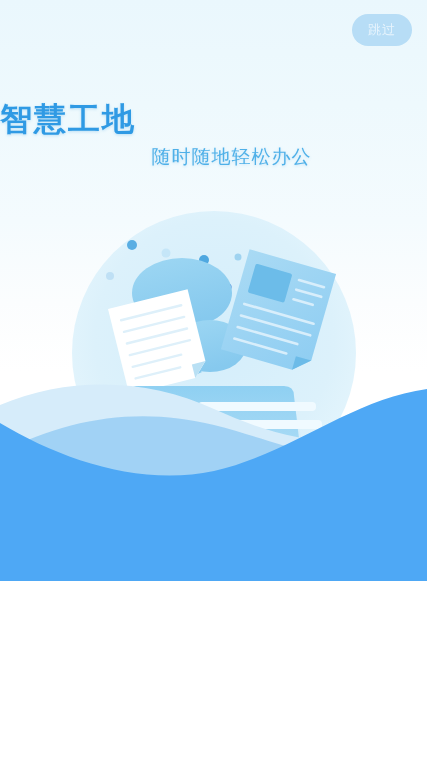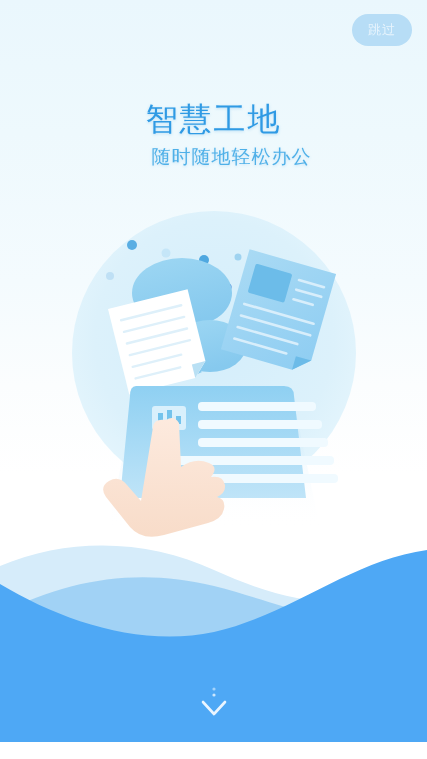--- a/index.html
+++ b/index.html
@@ -8,21 +8,21 @@
     padding: 0;
     background: #ffffff;
   }
   body {
     font-family: "Liberation Sans", "DejaVu Sans", sans-serif;
   }
 
   .phone {
     position: relative;
     width: 427px;
-    height: 742px;
+    height: 581px;
     overflow: hidden;
     background: linear-gradient(180deg,
         #eaf7fd 0%,
         #eef9fd 18%,
         #f4fbfe 38%,
         #fbfdfe 52%,
         #ffffff 64%,
         #ffffff 74%);
   }
 
@@ -45,23 +45,23 @@
     line-height: 32px;
     text-align: center;
   }
 
   
   .title {
     position: absolute;
     left: 0;
     right: 0;
     top: 98px;
-    text-align: center;
+    text-align: left;
     font-size: 32px;
-    font-weight: normal;
+    font-weight: bold;
     letter-spacing: 2px;
     color: #2f9ae4;
     text-shadow: 0 1px 3px rgba(120,190,235,0.45);
   }
   .subtitle {
     position: absolute;
     left: 0;
     right: 0;
     top: 144px;
     text-align: center;

